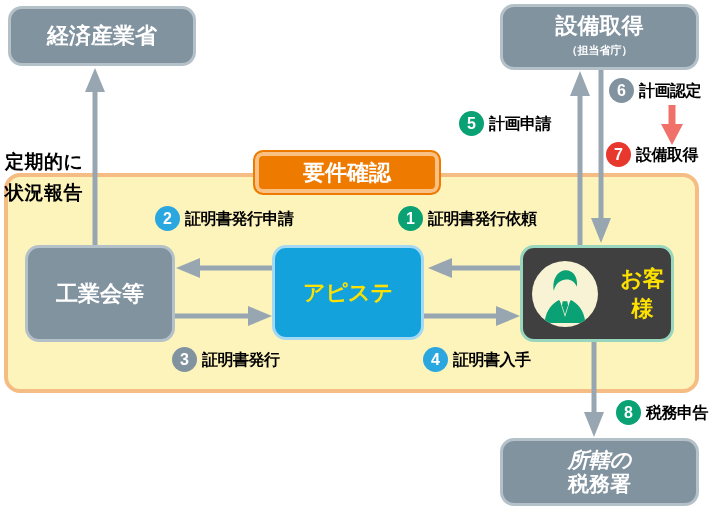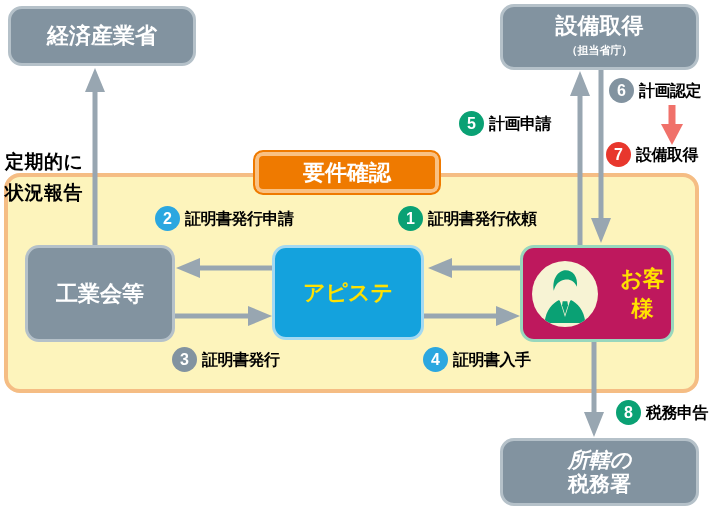--- a/index.html
+++ b/index.html
@@ -15,21 +15,21 @@
   }
   
   #arrows{position:absolute;left:0;top:0;z-index:2;}
   
   .node{
     position:absolute;display:flex;flex-direction:column;align-items:center;justify-content:center;
     border-radius:14px;box-sizing:border-box;z-index:3;color:#fff;text-align:center;
   }
   .gray{background:#8293a0;border:3px solid #b5c1c9;}
   .blue{background:#14a2dd;border:3px solid #a3d9f2;color:#ffe100;}
-  .green{background:#be185d;border:3px solid #98d7bd;color:#ffe100;flex-direction:row;justify-content:flex-start;gap:8px;}
+  .green{background:#404040;border:3px solid #98d7bd;color:#ffe100;flex-direction:row;justify-content:flex-start;gap:8px;}
   .node .l1{font-size:22px;line-height:26px;}
   .node .l2{font-size:11px;line-height:22px;}
   
   .badge{
     position:absolute;left:253px;top:150px;width:188px;height:45px;z-index:4;
     background:#ef7a00;border:2px solid #ef7a00;border-radius:10px;box-sizing:border-box;
     box-shadow:inset 0 0 0 4px #f9c183;
     display:flex;align-items:center;justify-content:center;color:#fff;font-size:22px;
   }
   

